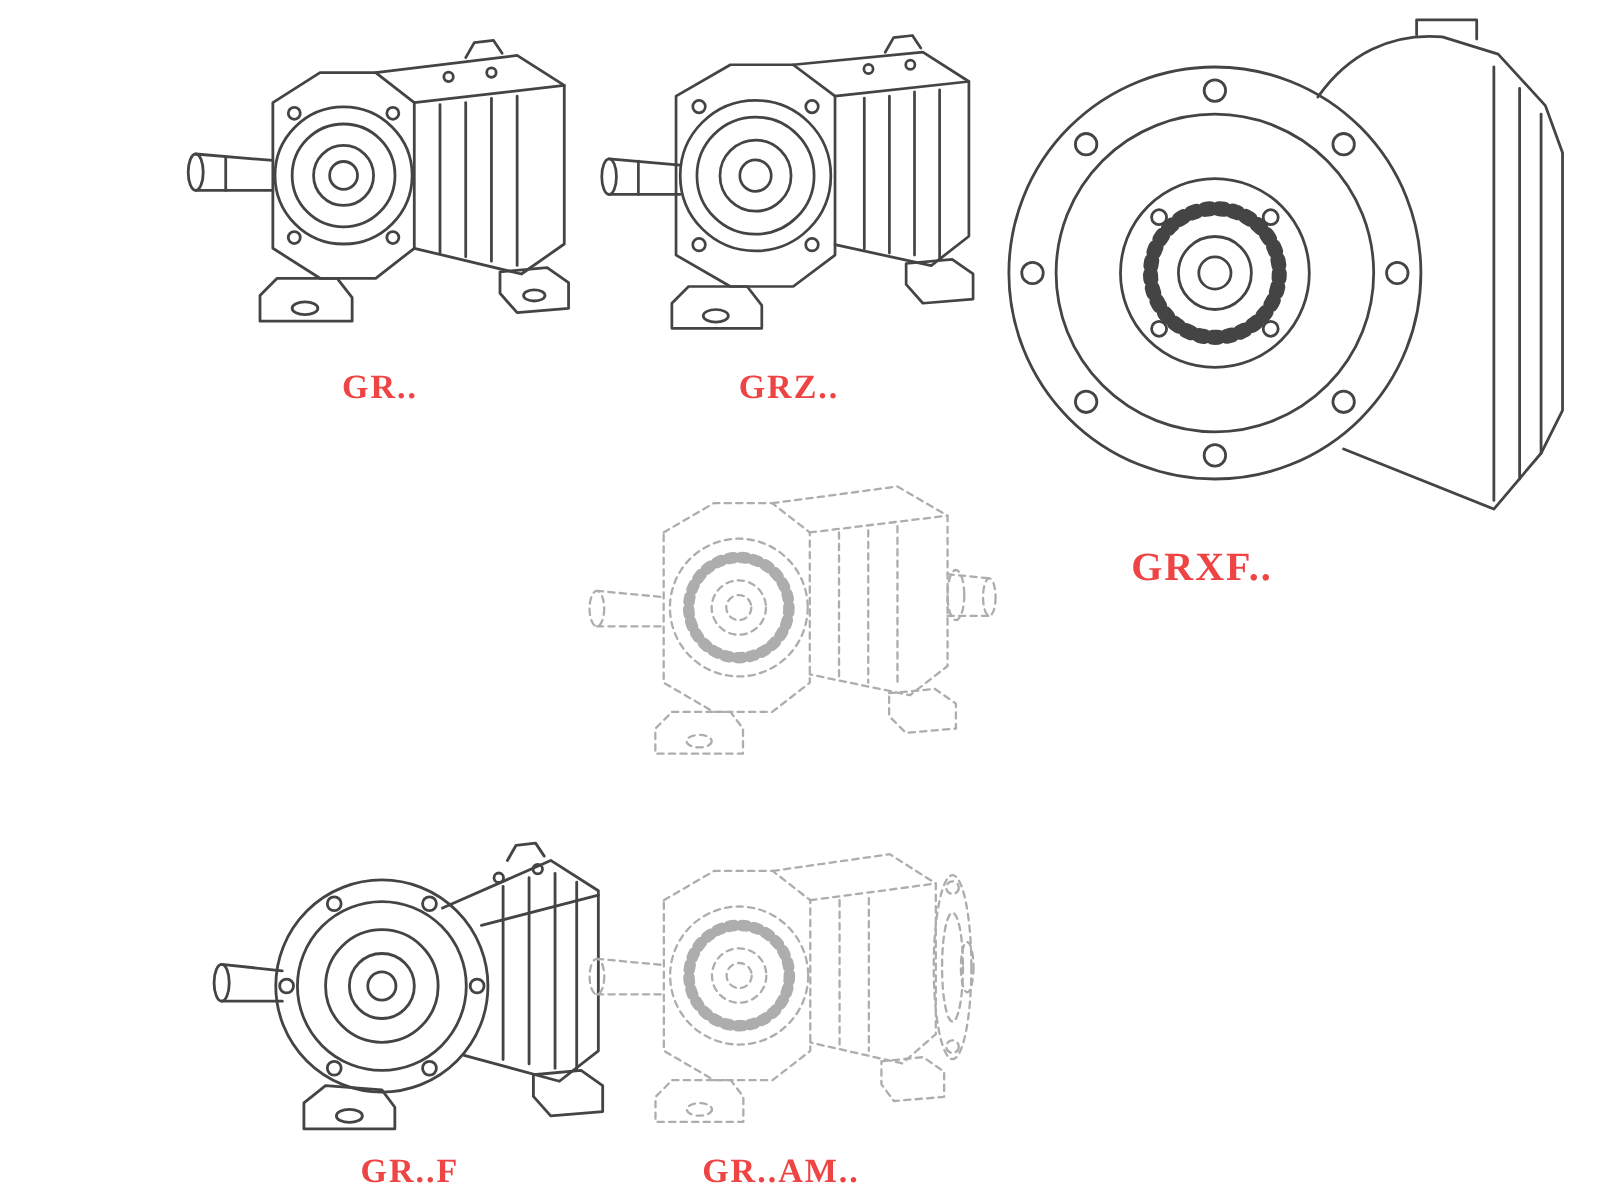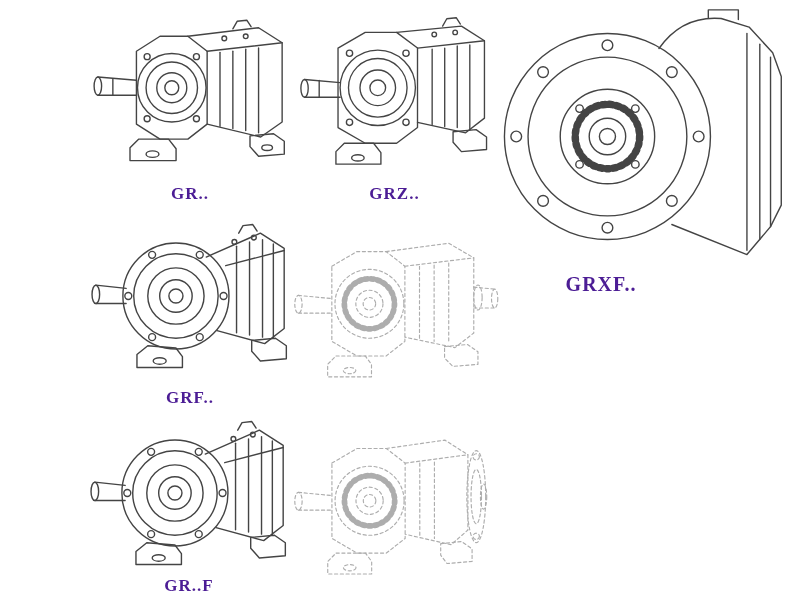--- a/index.html
+++ b/index.html
@@ -25,36 +25,36 @@
     stroke-linecap:round;
   }
   svg.art.ghost {
     stroke:#adadad;
     stroke-width:1.1;
     stroke-dasharray:3 2.5;
   }
 
   .caption {
     font-weight:700;
-    color:#4c1d95;
+    color:#ef4444;
     letter-spacing:1px;
     font-size:17px;
     padding:2px 0 4px;
     white-space:nowrap;
   }
   .caption.big { font-size:20px; }
 
   
   .cell-gr   { left:85px;  top:2px;   width:210px; height:206px; }
   .cell-grz  { left:292px; top:2px;   width:205px; height:206px;align-items:center; }
   .cell-grxf { left:498px; top:2px;   width:294px; height:298px; }
   .cell-grf  { left:85px;  top:206px; width:210px; height:206px; }
   .cell-grad { left:288px; top:206px; width:215px; height:206px; }
   .cell-grx  { left:498px; top:300px; width:294px; height:296px; }
-  .cell-grff { left:84px;  top:412px; width:210px; height:188px; }
+  .cell-grff { left:100px;  top:412px; width:210px; height:188px; }
   .cell-gram { left:288px; top:412px; width:205px; height:188px; }
 
   .cell-grxf .caption { transform:translateX(-44px); }
   .cell-grx  .caption { transform:translateX(-24px); }
 </style>
 </head>
 <body>
 
 <div class="stage">
 
@@ -265,48 +265,41 @@
 
   <figure class="cell cell-grxf">
     <div class="drawing">
       <svg class="art" viewBox="4 0 274 244">
           <use href="#sym-grxf"></use>
         </svg>
     </div>
     <figcaption class="caption big">GRXF..</figcaption>
   </figure>
 
-  <figure class="cell cell-grf">
+
+  <figure class="cell cell-grad">
+    <div class="drawing">
+      <svg class="art ghost" viewBox="8 18 206 146">
+          <use href="#sym-grad"></use>
+        </svg>
+    </div>
+  </figure>
+
+
+  <figure class="cell cell-grff">
     <div class="drawing">
       <svg class="art" viewBox="8 18 194 148">
           <use href="#sym-grf"></use>
         </svg>
     </div>
-    <figcaption class="caption">GRF..</figcaption>
-  </figure>
-
-  <figure class="cell cell-grad">
-    <div class="drawing">
-      <svg class="art ghost" viewBox="8 18 206 146">
-          <use href="#sym-grad"></use>
-        </svg>
-    </div>
-  </figure>
-
-
-  <figure class="cell cell-grff">
-    <div class="drawing">
-      <svg class="art" viewBox="8 18 194 148">
-          <use href="#sym-grf"></use>
-        </svg>
-    </div>
     <figcaption class="caption">GR..F</figcaption>
   </figure>
 
   <figure class="cell cell-gram">
     <div class="drawing">
       <svg class="art ghost" viewBox="6 20 196 146">
           <use href="#sym-gram"></use>
         </svg>
     </div>
+    <figcaption class="caption">GR..AM..</figcaption>
   </figure>
 
 </div>
 
 </body></html>

